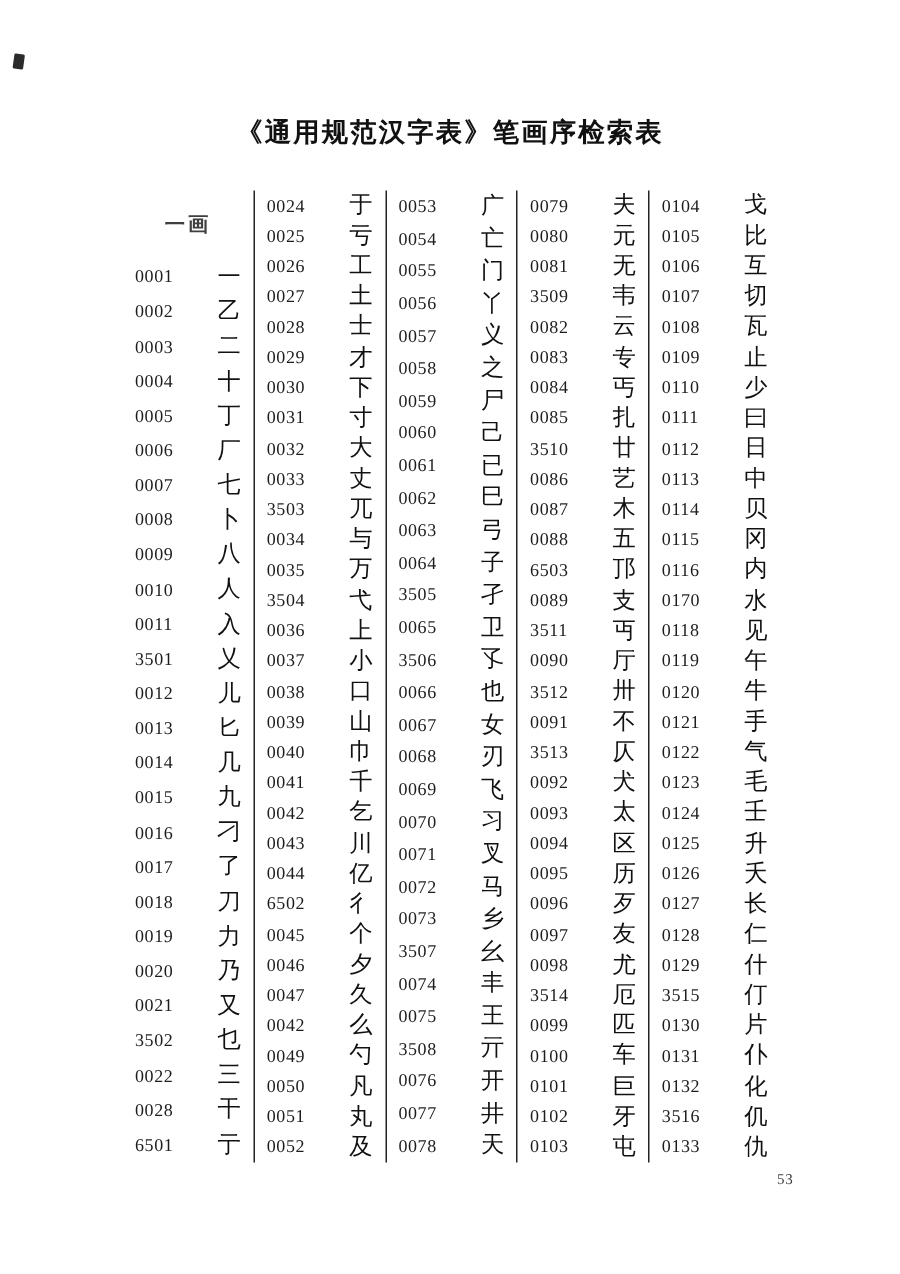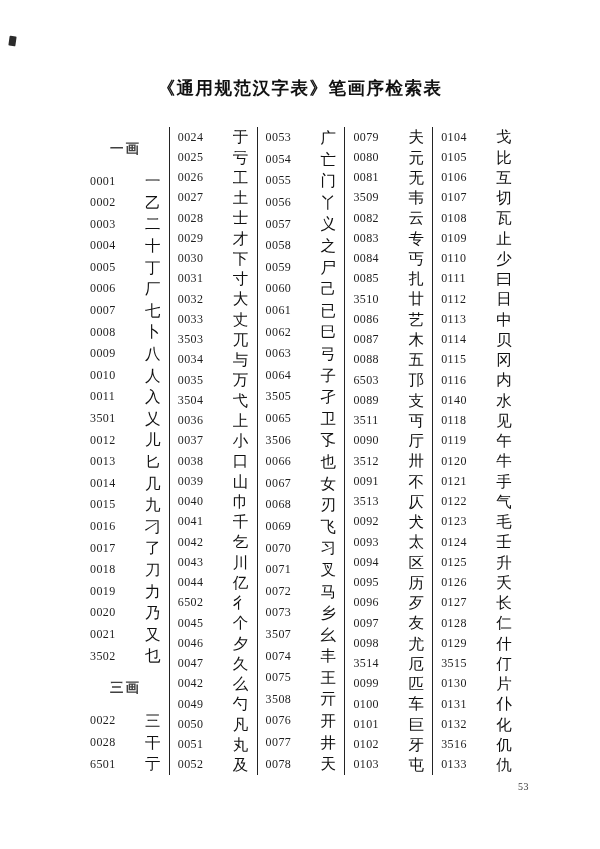--- a/index.html
+++ b/index.html
@@ -164,21 +164,20 @@
           <span class="char">乃</span>
         </div>
         <div class="entry">
           <span class="code">0021</span>
           <span class="char">又</span>
         </div>
         <div class="entry">
           <span class="code">3502</span>
           <span class="char">乜</span>
         </div>
-        <div class="sec-header">三画</div>
         <div class="entry">
           <span class="code">0022</span>
           <span class="char">三</span>
         </div>
         <div class="entry">
           <span class="code">0028</span>
           <span class="char">干</span>
         </div>
         <div class="entry">
           <span class="code">6501</span>
@@ -614,21 +613,21 @@
         </div>
         <div class="entry">
           <span class="code">0115</span>
           <span class="char">冈</span>
         </div>
         <div class="entry">
           <span class="code">0116</span>
           <span class="char">内</span>
         </div>
         <div class="entry">
-          <span class="code">0140</span>
+          <span class="code">0170</span>
           <span class="char">水</span>
         </div>
         <div class="entry">
           <span class="code">0118</span>
           <span class="char">见</span>
         </div>
         <div class="entry">
           <span class="code">0119</span>
           <span class="char">午</span>
         </div>

